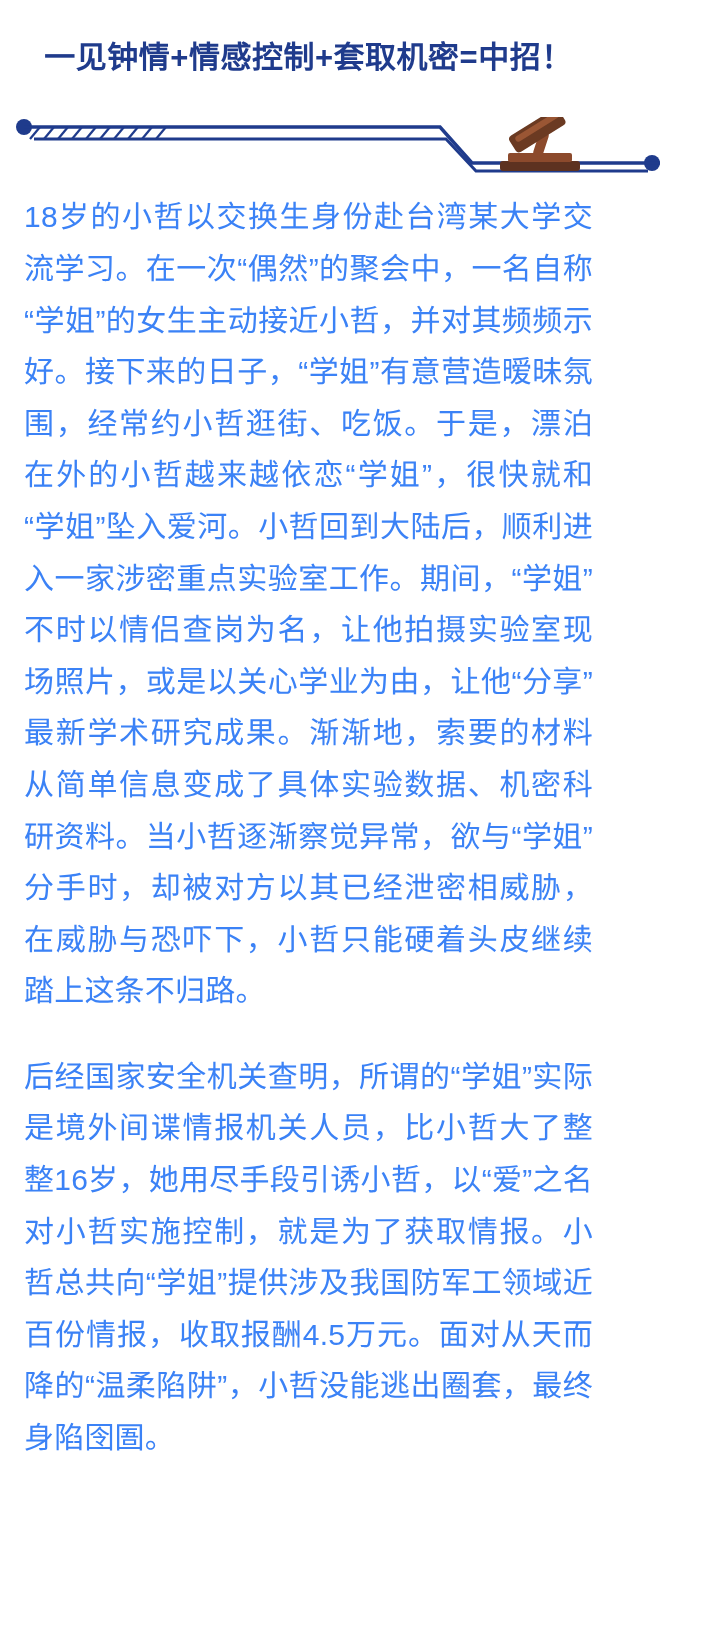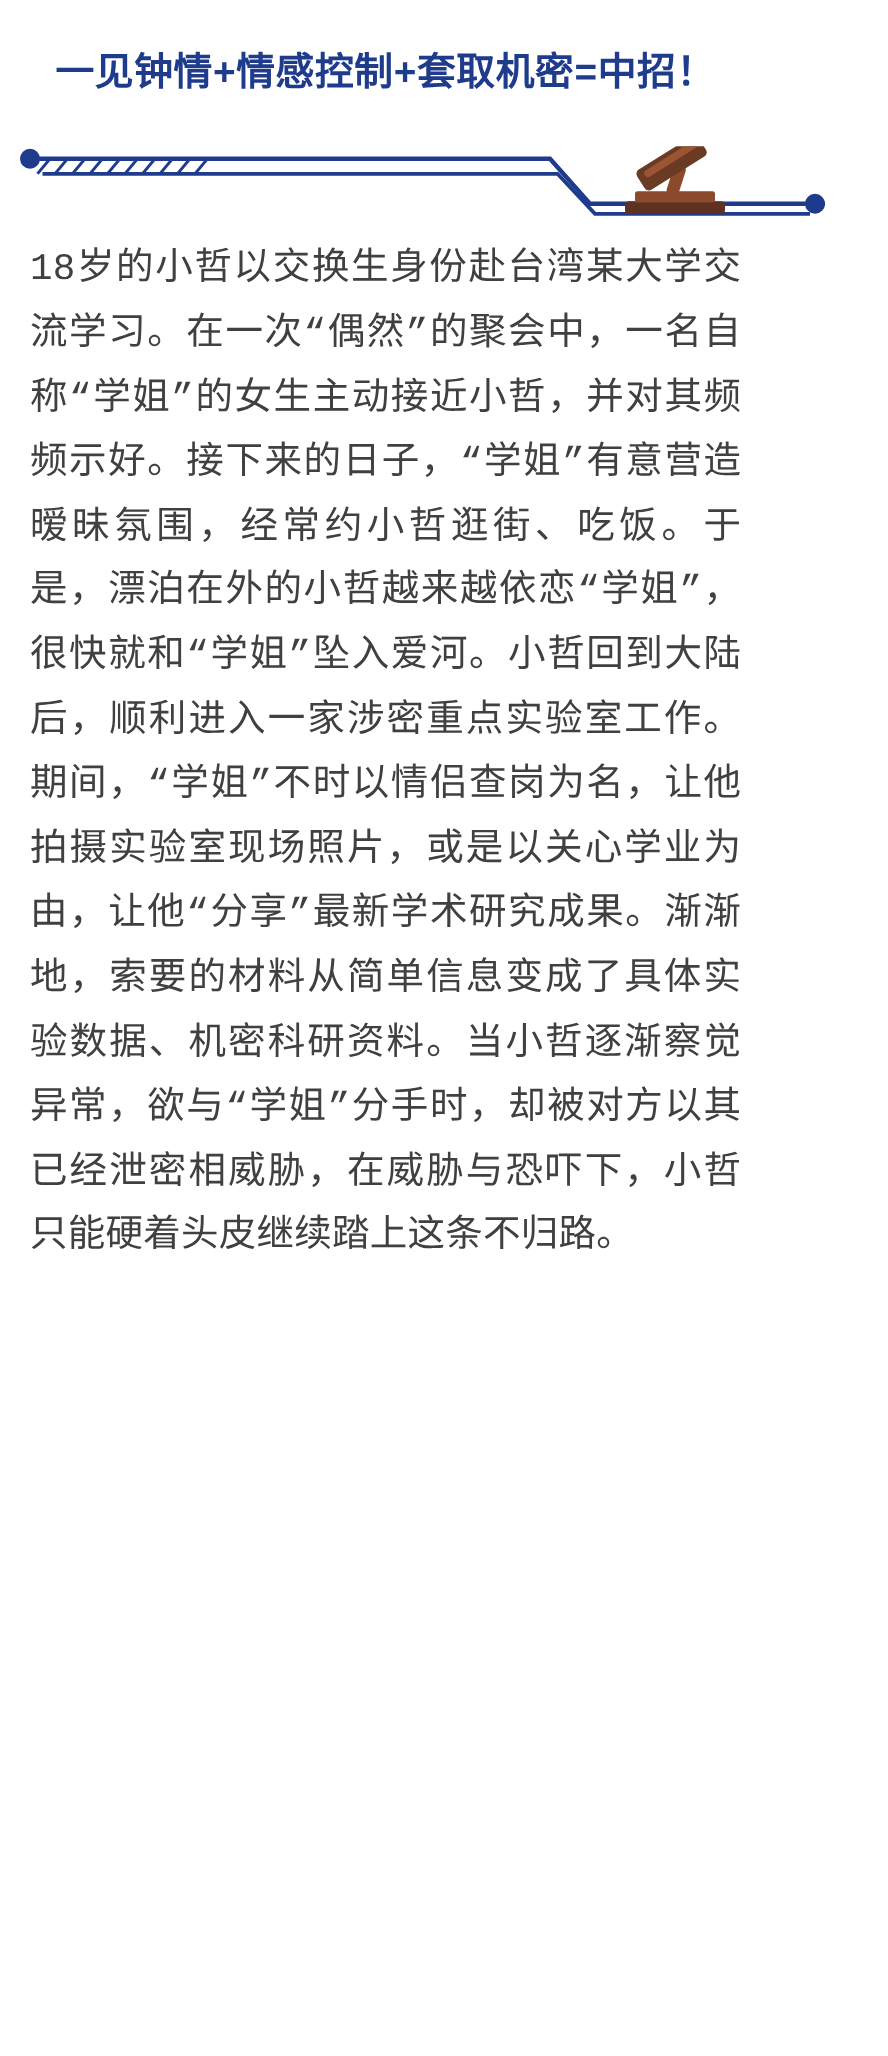--- a/index.html
+++ b/index.html
@@ -49,26 +49,26 @@
     height: 62px;
   }
 
   
   .body-text {
     padding: 6px 24px 30px 24px;
   }
   .para {
     font-size: 30px;
     line-height: 1.72;
-    color: #404040;
+    color: #3b82f6;
     text-align: justify;
     text-justify: inter-ideograph;
     margin: 0 0 34px 0;
     letter-spacing: 0.2px;
-    font-family: Liberation Mono, monospace;
+    font-family: Liberation Sans, sans-serif;
   }
   .para:last-child {
     margin-bottom: 0;
   }
 </style>
 </head>
 <body>
 
 <div class="page">
 
@@ -108,15 +108,16 @@
         <rect x="536" y="14" width="10" height="26" rx="4" fill="#8c4a2c" transform="rotate(18 541 27)"></rect>
 
         <rect x="508" y="4" width="58" height="19" rx="4" fill="#6b3a22" transform="rotate(-32 537 13)"></rect>
         <rect x="512" y="7" width="50" height="6" rx="3" fill="#9a5634" transform="rotate(-32 537 10)"></rect>
       </g>
     </svg>
   </div>
 
   <div class="body-text">
     <p class="para">18岁的小哲以交换生身份赴台湾某大学交流学习。在一次“偶然”的聚会中，一名自称“学姐”的女生主动接近小哲，并对其频频示好。接下来的日子，“学姐”有意营造暧昧氛围，经常约小哲逛街、吃饭。于是，漂泊在外的小哲越来越依恋“学姐”，很快就和“学姐”坠入爱河。小哲回到大陆后，顺利进入一家涉密重点实验室工作。期间，“学姐”不时以情侣查岗为名，让他拍摄实验室现场照片，或是以关心学业为由，让他“分享”最新学术研究成果。渐渐地，索要的材料从简单信息变成了具体实验数据、机密科研资料。当小哲逐渐察觉异常，欲与“学姐”分手时，却被对方以其已经泄密相威胁，在威胁与恐吓下，小哲只能硬着头皮继续踏上这条不归路。</p>
+    <p class="para">后经国家安全机关查明，所谓的“学姐”实际是境外间谍情报机关人员，比小哲大了整整16岁，她用尽手段引诱小哲，以“爱”之名对小哲实施控制，就是为了获取情报。小哲总共向“学姐”提供涉及我国防军工领域近百份情报，收取报酬4.5万元。面对从天而降的“温柔陷阱”，小哲没能逃出圈套，最终身陷囹圄。</p>
   </div>
 
 </div>
 
 </body></html>

